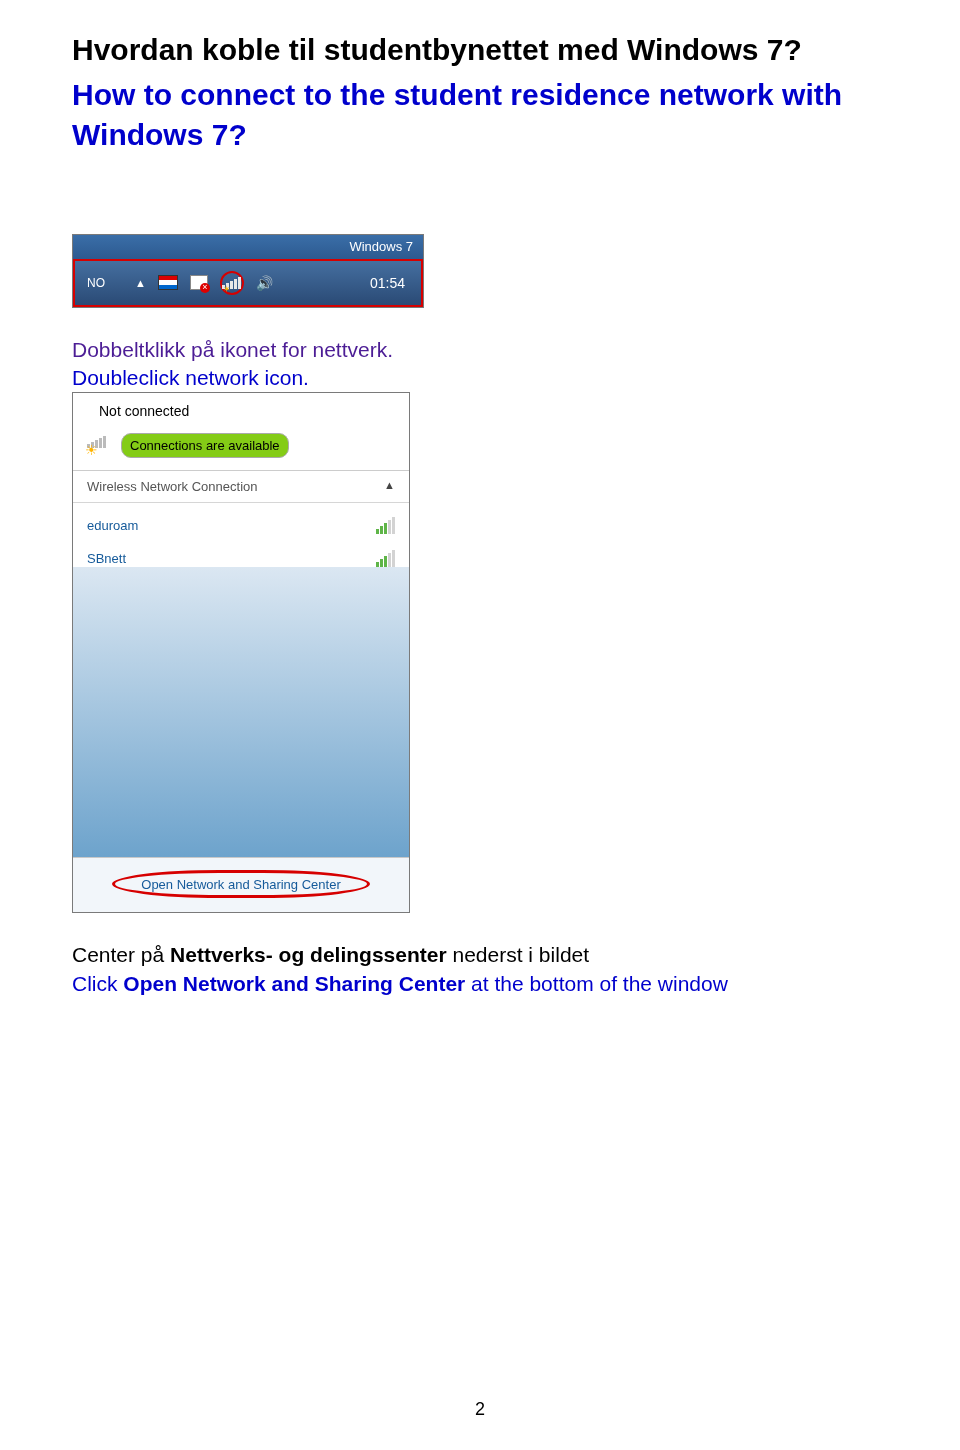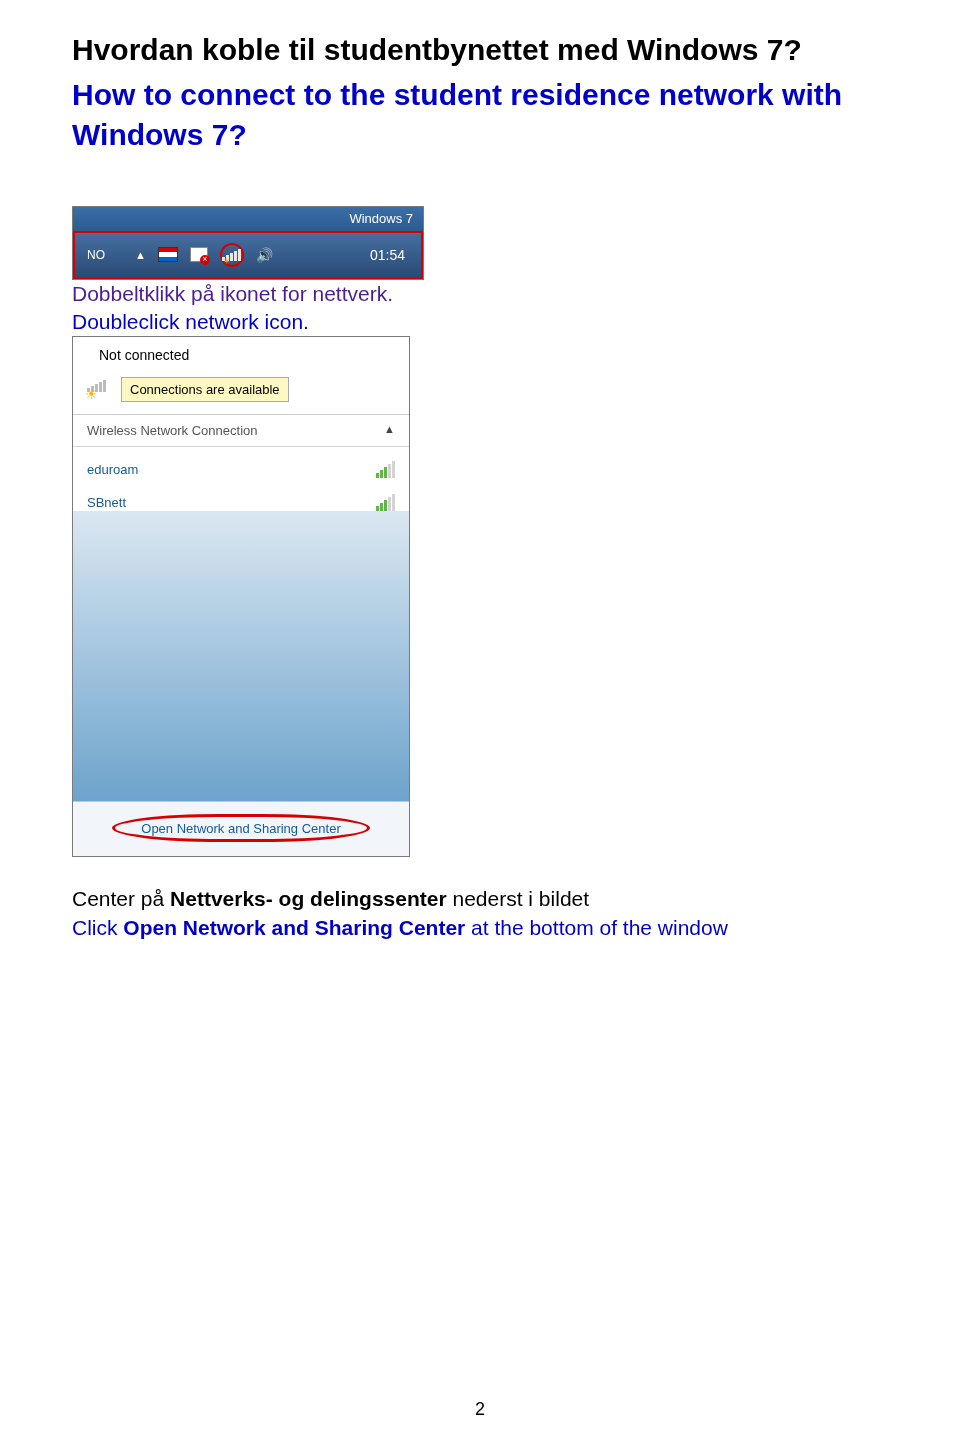--- a/index.html
+++ b/index.html
@@ -14,27 +14,28 @@
   .title-no {
     font-size: 30px;
     color: #000000;
     line-height: 1.35;
     margin-bottom: 4px;
   }
   .title-en {
     font-size: 30px;
     color: #0000cc;
     line-height: 1.35;
-    margin-bottom: 50px;
+    margin-bottom: 78px;
   }
 
   
   .taskbar-wrap {
     width: 352px;
     border: 1px solid #7a7a7a;
+    margin-bottom: 28px;
   }
   .taskbar-titlebar {
     background: linear-gradient(#3a6ea8, #2d5a90);
     height: 24px;
     display: flex;
     justify-content: flex-end;
     align-items: center;
     padding-right: 10px;
     color: #fff;
     font-size: 13px;
@@ -205,22 +206,22 @@
     bottom: -2px;
     left: -2px;
     color: #ffb400;
     font-size: 14px;
   }
   .flyout-avail-text {
     font-size: 13px;
     color: #000;
     border: 1px solid #aaa;
     padding: 4px 8px;
-    border-radius: 0;
-    background: #fef9c3;
+    border-radius: 10px;
+    background: #84cc16;
   }
   .flyout-section {
     border-bottom: 1px solid #d6d6d6;
     padding: 8px 14px;
     display: flex;
     align-items: flex-start;
     justify-content: space-between;
     font-size: 13px;
     color: #555;
   }

